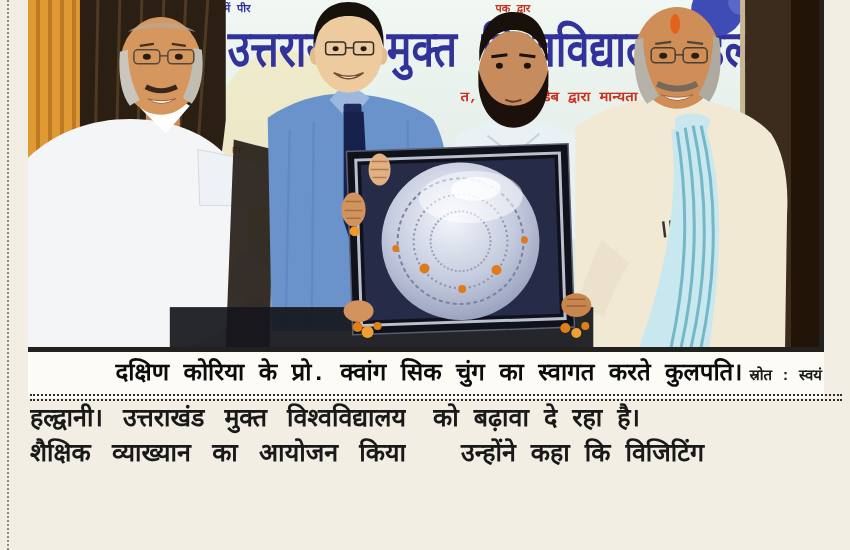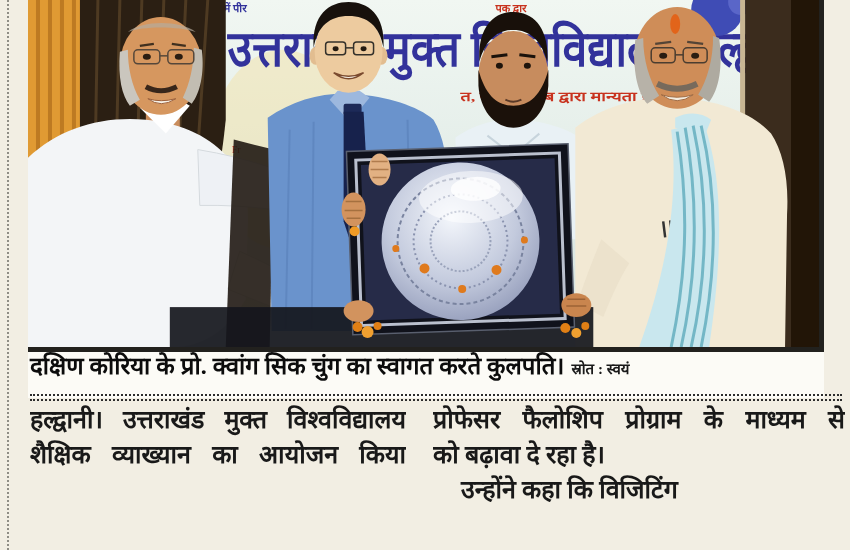--- a/index.html
+++ b/index.html
@@ -1,33 +1,33 @@
 <!DOCTYPE html>
 <html><head>
 <meta charset="utf-8">
 <style>
   html,body{margin:0;padding:0;}
   .page{
     position:relative; width:850px; height:550px; overflow:hidden;
     background:#f2eee3;
-    font-family:Liberation Serif, serif;
+    font-family:Liberation Mono, monospace;
   }
   .perf{position:absolute; left:7px; top:0; bottom:0; width:0;
     border-left:2px dotted #8f8d85;}
   .photo-frame{
     position:absolute; left:28px; top:0; width:796px; height:352px;
     border-right:5px solid #22211e; border-bottom:5px solid #22211e;
     box-sizing:border-box; background:#dfe9e5;
   }
   .photo-frame svg{display:block; width:100%; height:100%;}
   .caption-strip{position:absolute; left:28px; top:352px; width:796px; height:46px;
     background:#fcfbf6;}
   .caption{
     position:absolute; left:30px; top:353px; width:792px; height:42px;
-    line-height:26px; text-align:left; color:#0c0c0c; font-weight:bold;
+    line-height:42px; text-align:right; color:#0c0c0c; font-weight:bold;
     font-size:24px; white-space:nowrap;
   }
   .caption .credit{font-size:15px; margin-left:7px; font-weight:bold; color:#1a1a1a;}
   .rule{
     position:absolute; left:30px; top:394px; width:812px; height:3px;
     border-top:2px dotted #2c2c2c; border-bottom:2px dotted #2c2c2c;
   }
   .article{
     position:absolute; left:30px; top:402px; width:815px;
     display:flex; gap:27px; color:#191919; font-weight:700;
@@ -212,18 +212,17 @@
   </div>
 
   <div class="rule"></div>
 
   <div class="article">
     <div class="col col-left">
       <div class="line">हल्द्वानी। उत्तराखंड मुक्त विश्वविद्यालय</div>
       <div class="line">शैक्षिक व्याख्यान का आयोजन किया</div>
     </div>
     <div class="col col-right">
-      <div class="line">प्रोफेसर फैलोशिप प्रोग्राम के माध्यम से</div>
       <div class="line end">को बढ़ावा दे रहा है।</div>
       <div class="line indent">उन्होंने कहा कि विजिटिंग</div>
     </div>
   </div>
 </div>
 
 </body></html>

